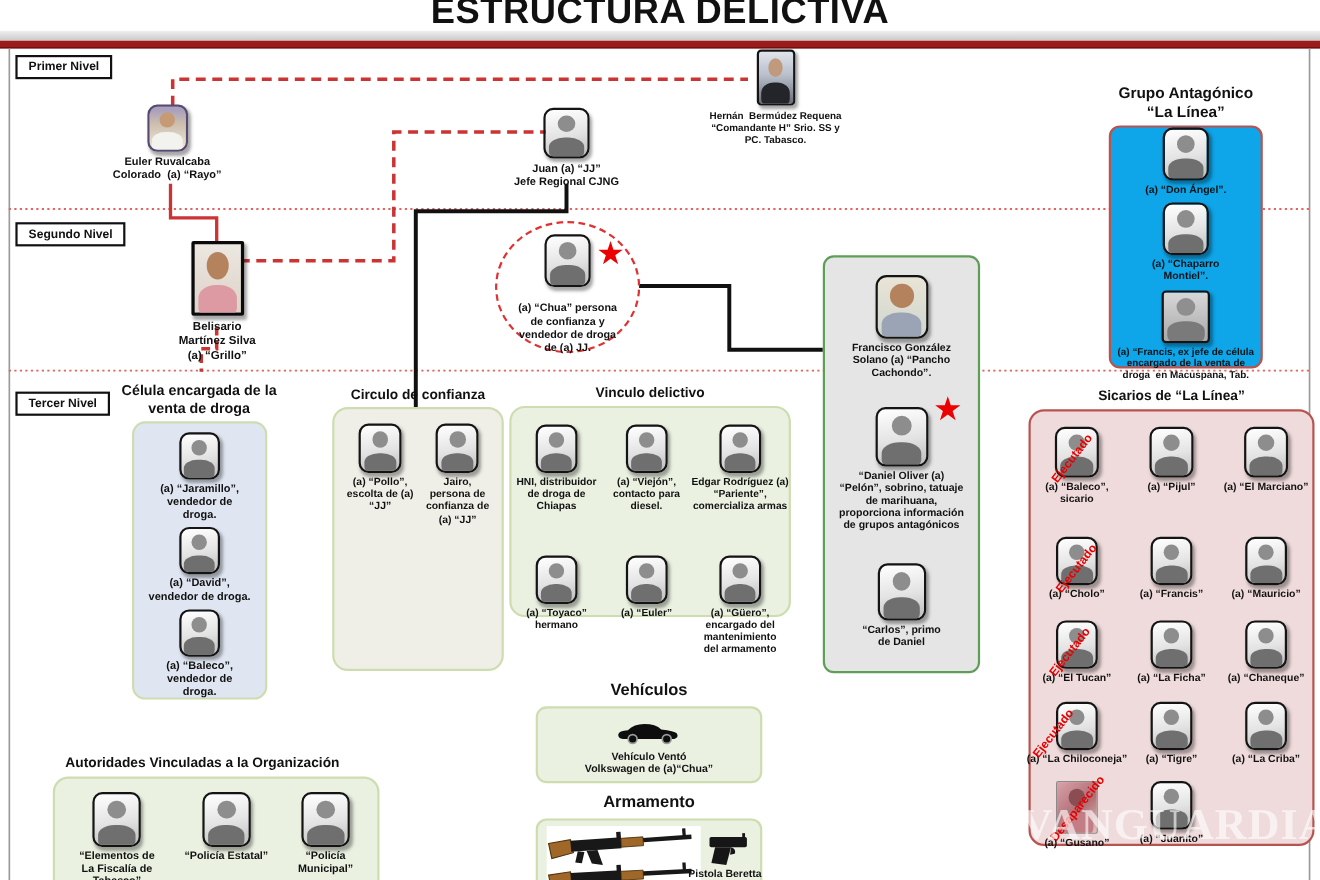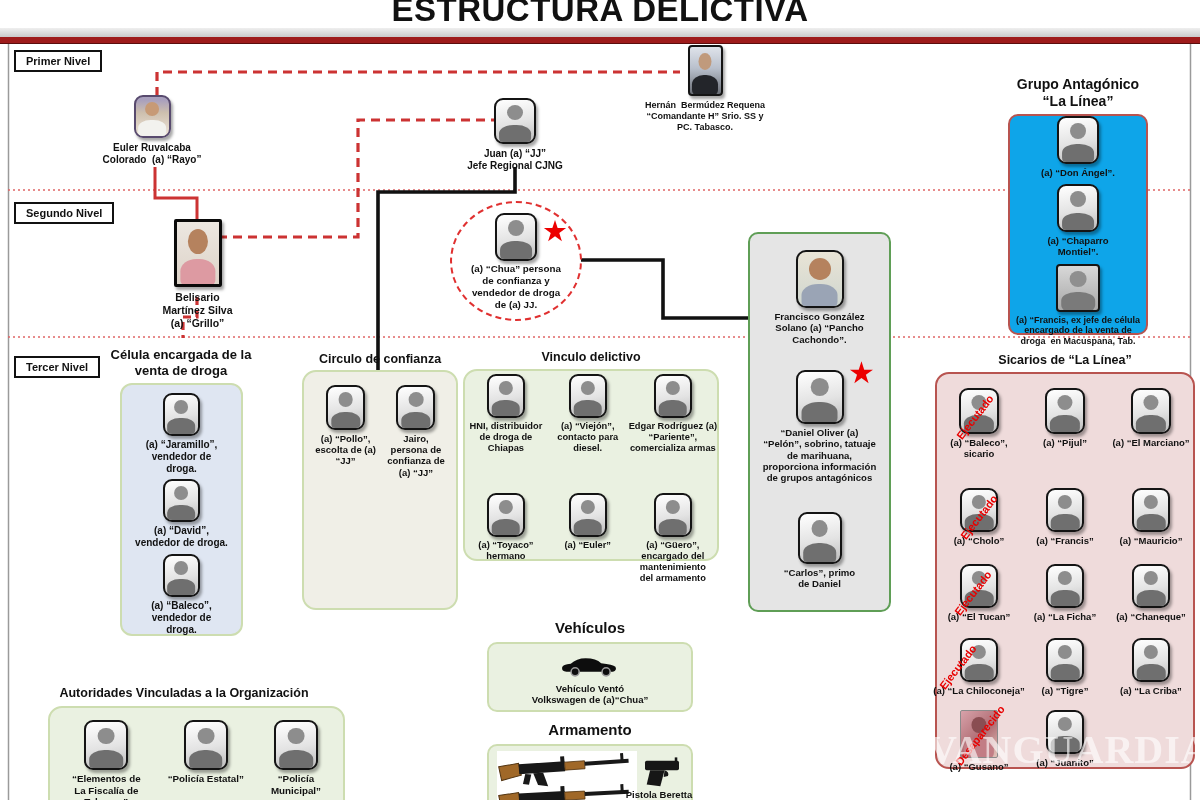--- a/index.html
+++ b/index.html
@@ -63,21 +63,21 @@
   #p-hernan .avatar{width:31px;height:47px}
   #p-hernan .pname{font-size:9px}
   #p-belisario{left:150px;top:219px;width:95px}
   #p-belisario .avatar{width:42px;height:62px}
   #p-belisario .pname{font-size:10.5px}
 
   
   #p-chua{left:450px;top:201px;width:132px;height:120px;border:2.5px dashed #e03030;
     border-radius:50%;justify-content:flex-start;padding-top:10px;box-sizing:border-box;}
   #p-chua .avatar{width:38px;height:44px}
-  #p-chua .pname{font-size:9.8px;margin-top:2px}
+  #p-chua .pname{font-size:9.8px;margin-top:14px}
   .star{color:#ec0000;line-height:1;}
   #p-chua .star{position:absolute;top:14px;right:12px;font-size:29px;}
 
   
   .gtitle{position:absolute;font-weight:bold;text-align:center;white-space:pre;z-index:4;
     font-size:12.5px;line-height:1.2;}
   #t-antagonico{left:1008px;top:76px;width:140px;font-size:14px;}
   #t-celula{left:98px;top:347px;width:166px;font-size:13px;}
   #t-circulo{left:302px;top:352px;width:156px;}
   #t-vinculo{left:463px;top:350px;width:256px;}
@@ -119,21 +119,21 @@
   #g-celula .avatar{width:33px;height:39px}
   #g-celula .plabel{font-size:10px}
 
   #g-circulo{left:302px;top:370px;width:156px;height:240px;background:#f0efe7;
     border:2.5px solid #cdddb0;border-radius:14px;display:flex;
     justify-content:space-evenly;align-items:flex-start;padding-top:13px;}
   #g-circulo .avatar{width:35px;height:41px}
 
   #g-vinculo{left:463px;top:369px;width:256px;height:192px;background:#eaf1e1;
     border:2.5px solid #cdddb0;border-radius:14px;display:grid;
-    grid-template-columns:repeat(3,1fr);padding-top:3px;justify-items:center;}
+    grid-template-columns:repeat(3,1fr);padding-top:15px;justify-items:center;}
   #g-vinculo .member{height:119px}
   #g-vinculo .avatar{width:34px;height:40px}
   #g-vinculo .plabel{font-size:9.3px}
 
   #g-sicarios{left:935px;top:372px;width:260px;height:397px;background:#efdbdb;
     border:2px solid #b85450;border-radius:14px;display:grid;
     grid-template-columns:repeat(3,86px);padding-top:14px;justify-items:center;
     justify-content:center;}
   #g-sicarios .avatar{width:34px;height:40px}
   #g-sicarios .m0 .avatar,#g-sicarios .m1 .avatar,#g-sicarios .m2 .avatar{width:36px;height:42px}

